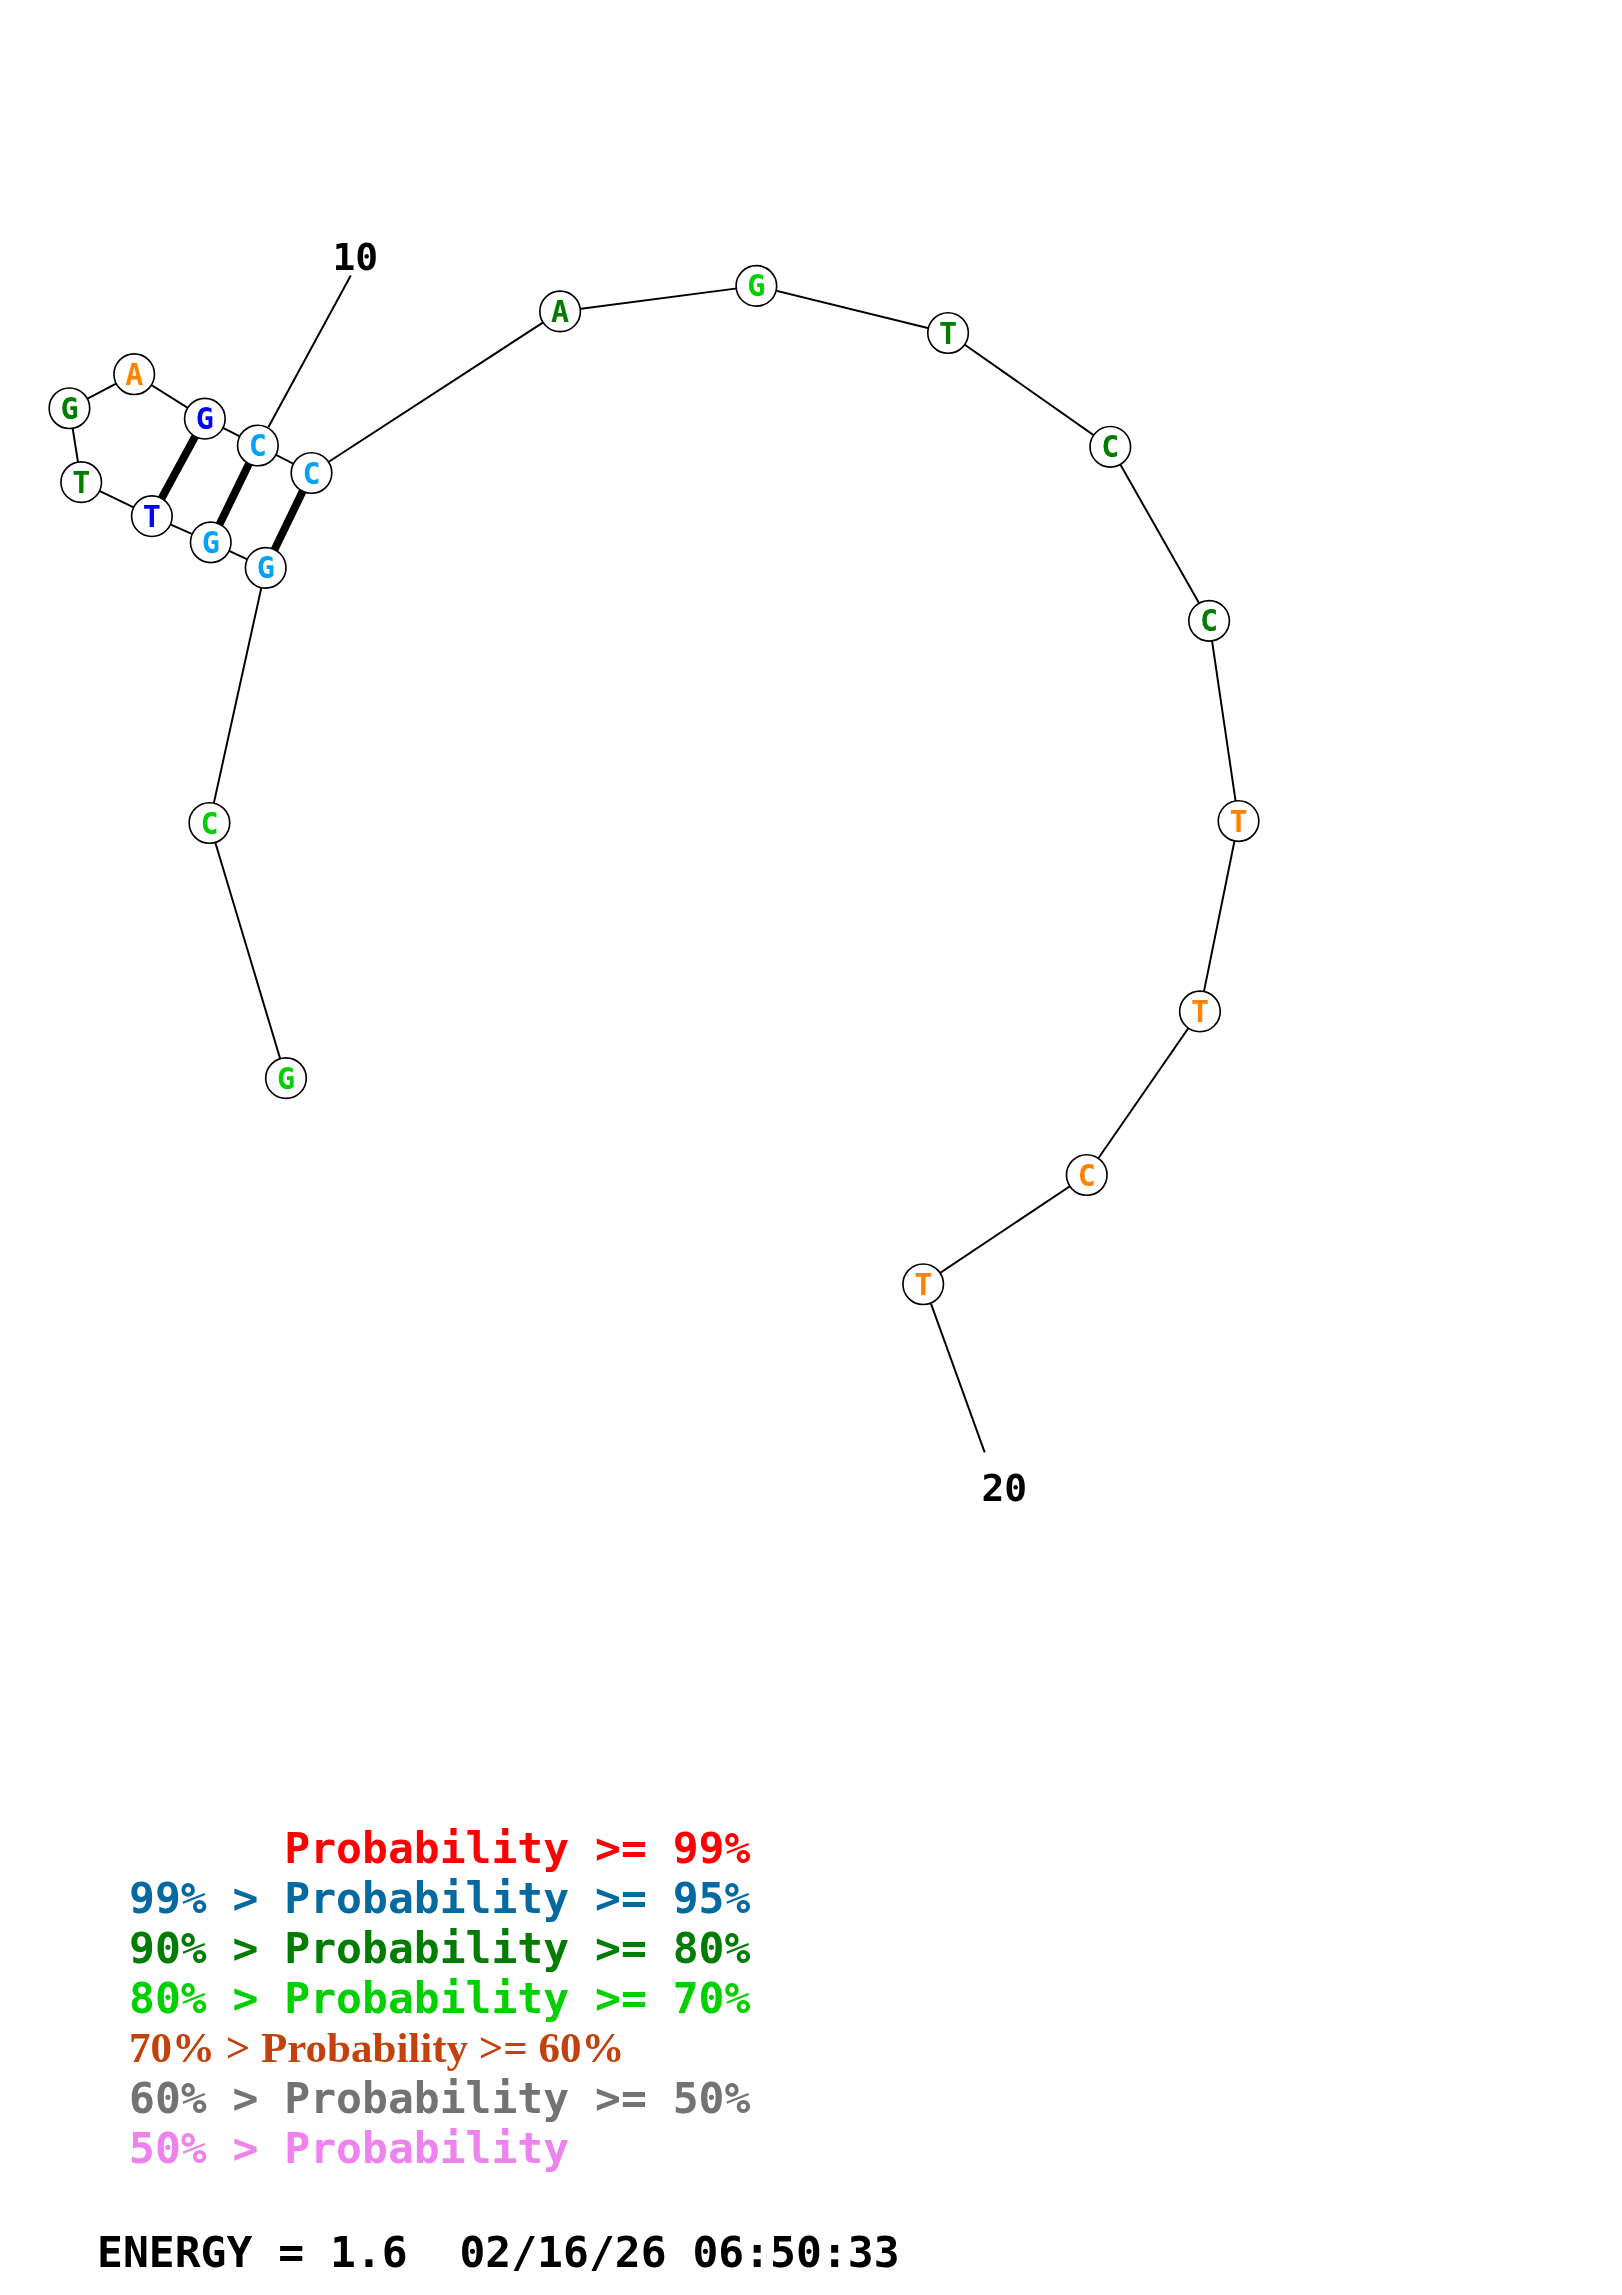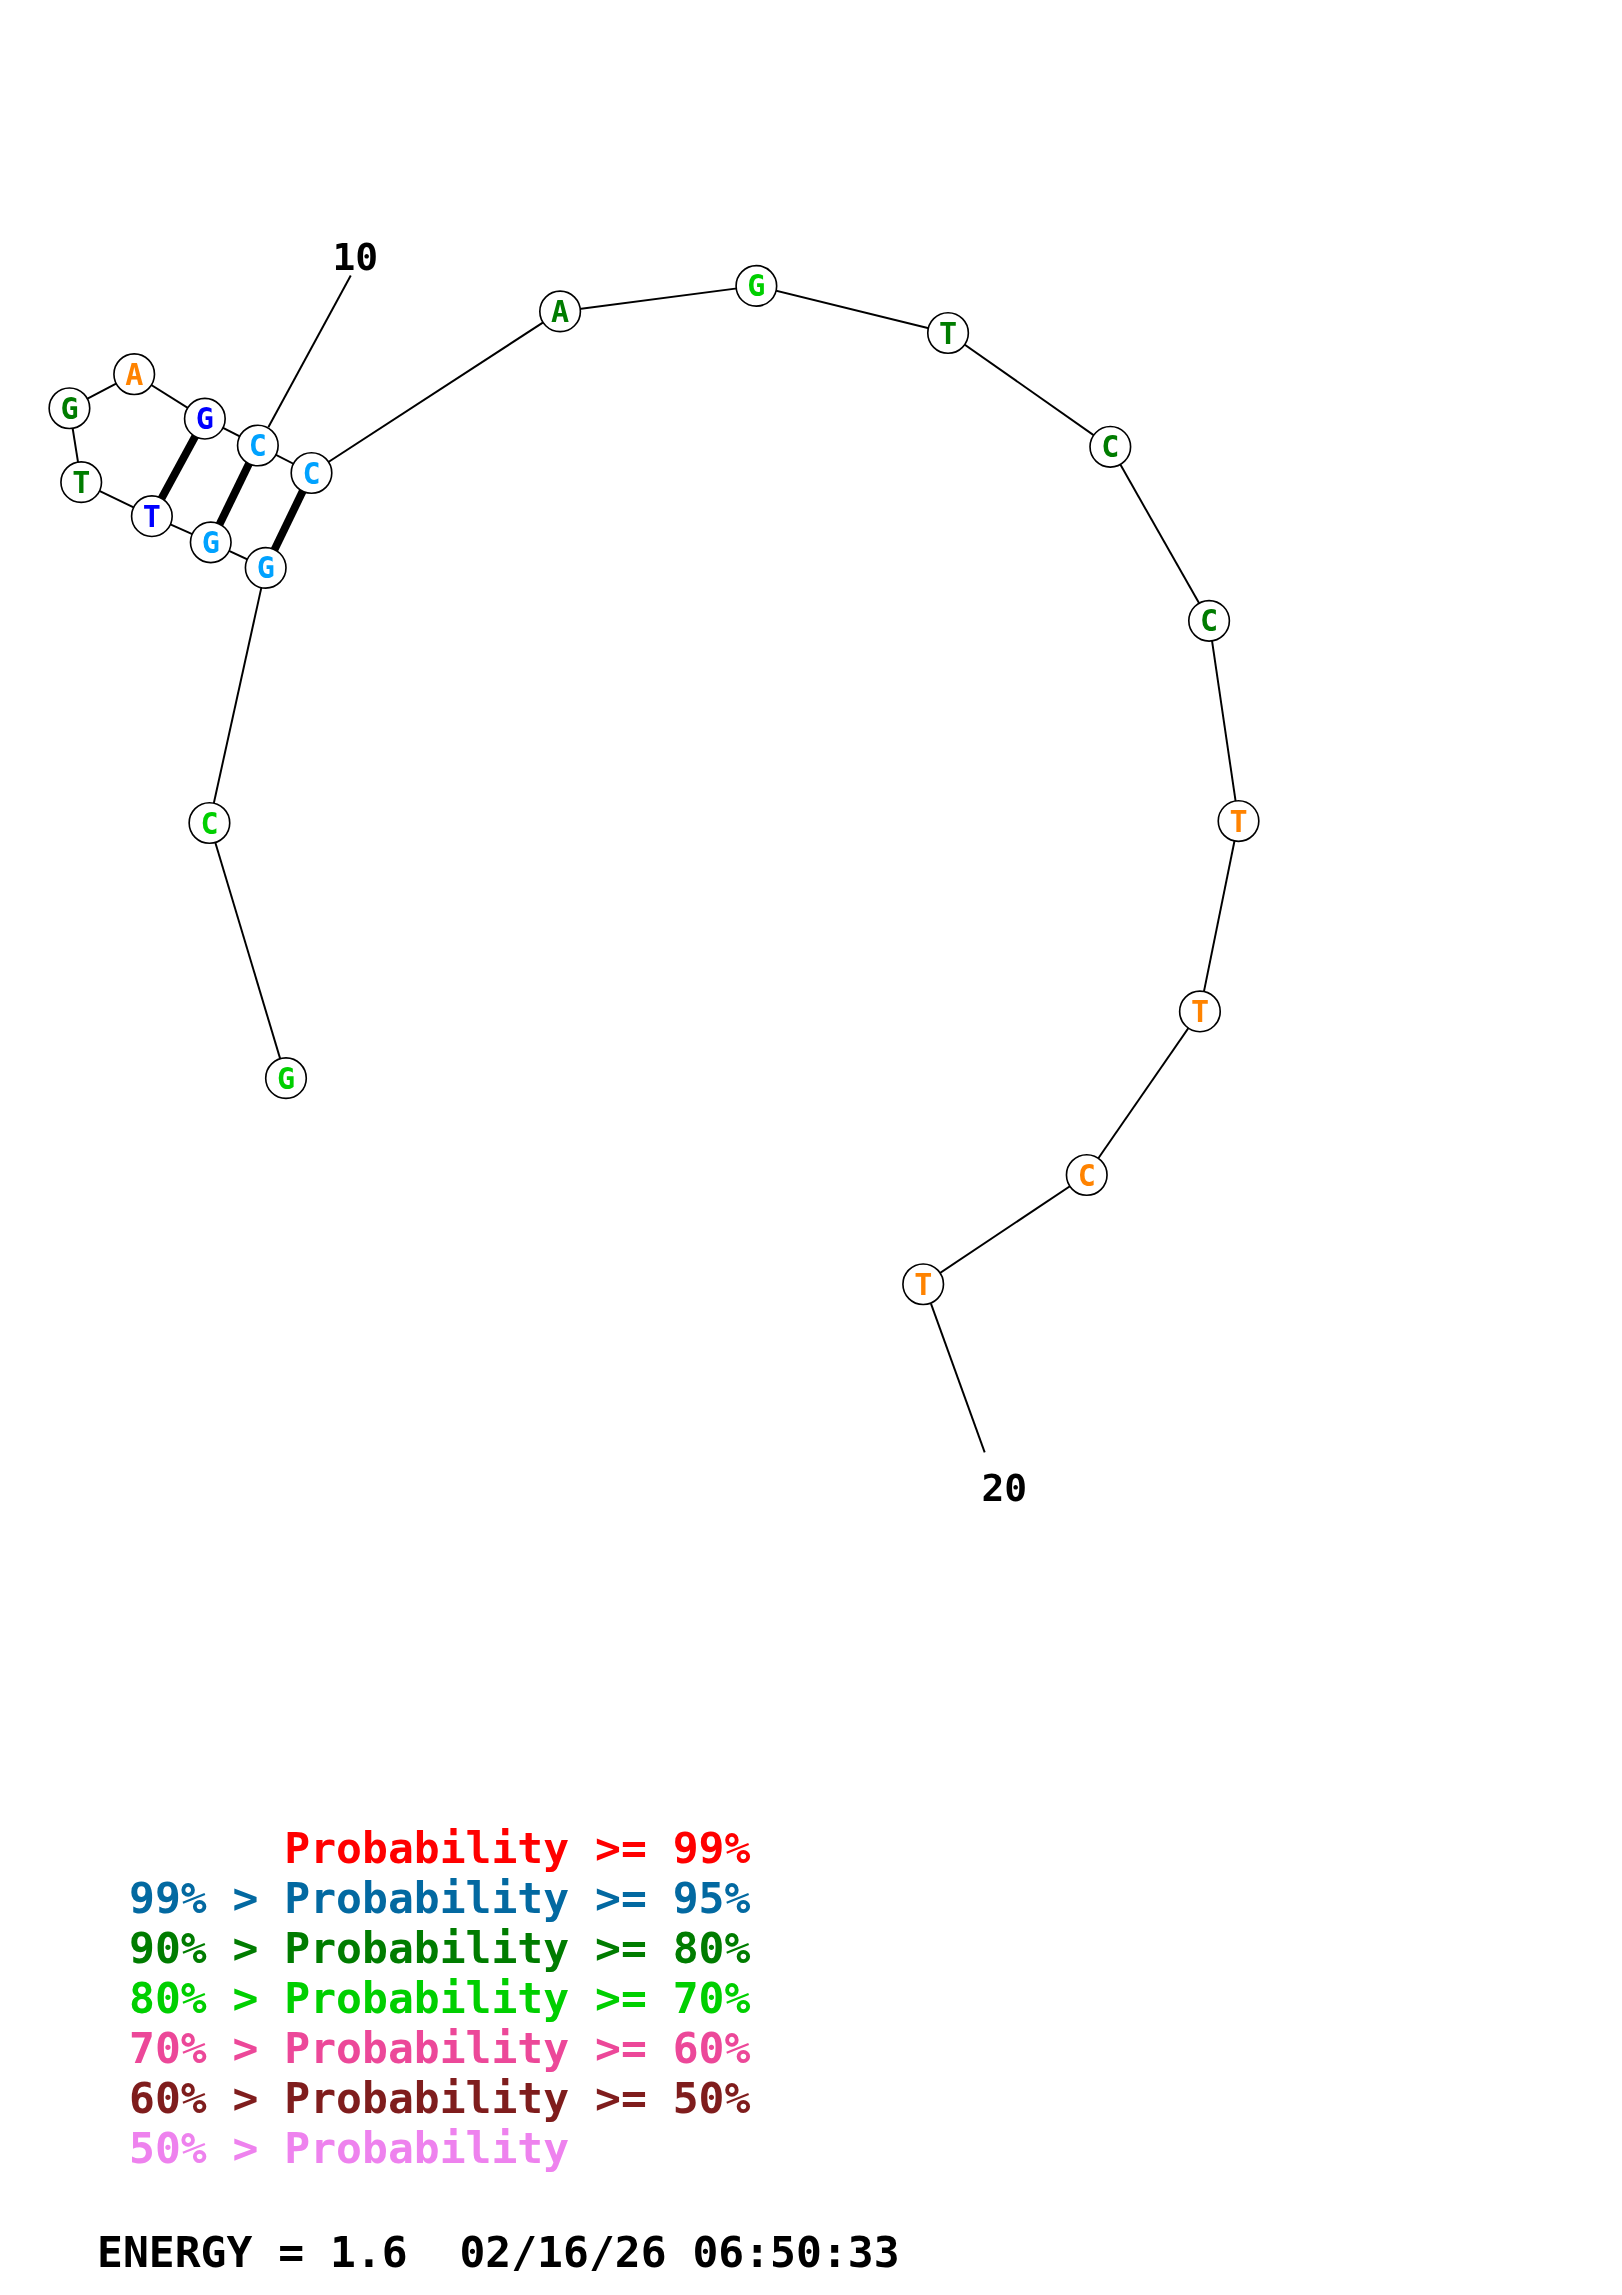--- a/index.html
+++ b/index.html
@@ -85,21 +85,21 @@
         <text x="543" y="412" text-anchor="middle" font-size="58" fill="#000000">10</text>
         <text x="1535" y="2294" text-anchor="middle" font-size="58" fill="#000000">20</text>
       </g>
   </svg>
 
   <div id="legend">
     <div class="legend-row" style="color: rgb(255, 0, 0);">      Probability &gt;= 99%</div>
     <div class="legend-row" style="color: #0369a1;">99% &gt; Probability &gt;= 95%</div>
     <div class="legend-row" style="color: rgb(0, 124, 0);">90% &gt; Probability &gt;= 80%</div>
     <div class="legend-row" style="color: rgb(0, 207, 0); text-align: right;">80% &gt; Probability &gt;= 70%</div>
-    <div class="legend-row" style="color: #ec4899;">70% &gt; Probability &gt;= 60%</div>
-    <div class="legend-row" style="color: #7f1d1d;">60% &gt; Probability &gt;= 50%</div>
+    <div class="legend-row" style="color: #c2410c; font-family: Liberation Serif, serif;">70% &gt; Probability &gt;= 60%</div>
+    <div class="legend-row" style="color: #737373;">60% &gt; Probability &gt;= 50%</div>
     <div class="legend-row" style="color: rgb(238, 130, 238);">50% &gt; Probability</div>
   </div>
 
   <div id="footer">ENERGY = 1.6  02/16/26 06:50:33</div>
 
 </div>
 
 
 </body></html>

